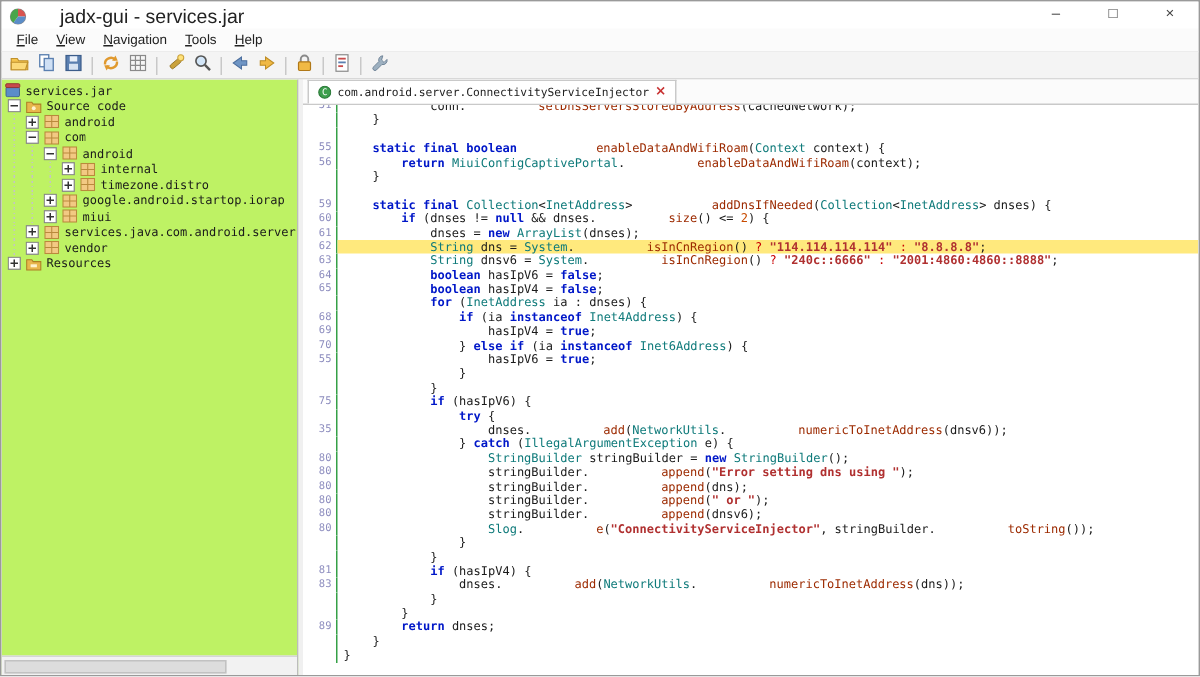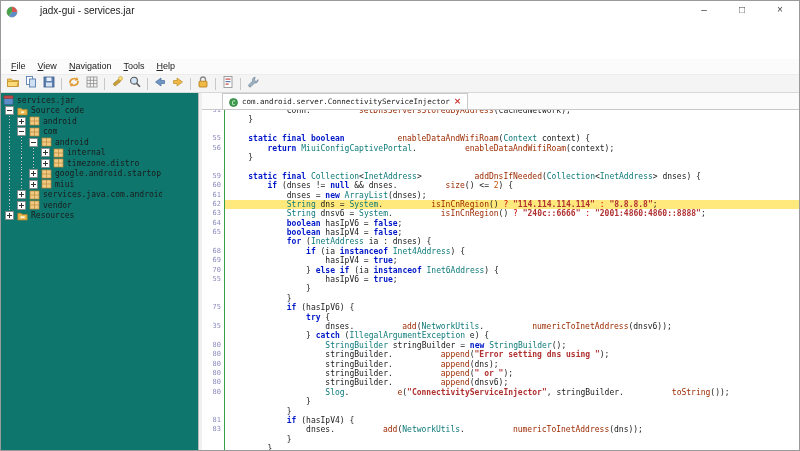--- a/index.html
+++ b/index.html
@@ -1,49 +1,49 @@
 <!DOCTYPE html>
 <html><head>
 <meta charset="utf-8">
 <style>
   html,body{margin:0;padding:0;background:#fff;}
   #window{position:relative;width:800px;height:451px;box-sizing:border-box;border:1px solid #9a9a9a;
           background:#fff;font-family:"Liberation Sans",sans-serif;display:flex;flex-direction:column;overflow:hidden;}
   
   .titlebar{height:18px;display:flex;align-items:center;padding-left:5px;background:#ffffff;flex:0 0 auto;}
   .titlebar .app-icon{width:12px;height:12px;margin-right:5px;flex:0 0 auto;}
-  .title-text{font-size:10px;color:#222;padding-left:17px;}
+  .title-text{font-size:13px;color:#222;padding-left:17px;}
   .win-controls{margin-left:auto;display:flex;height:18px;}
   .win-btn{width:38px;text-align:center;font-size:10px;color:#444;line-height:18px;cursor:default;}
   
-  .menubar{height:15px;display:flex;align-items:center;padding-left:4px;background:#fbfbfb;border-bottom:1px solid #ececec;flex:0 0 auto;margin-top:40px;}
+  .menubar{height:15px;display:flex;align-items:center;padding-left:4px;background:#fbfbfb;border-bottom:1px solid #ececec;flex:0 0 auto;}
   .menu-item{font-size:9px;color:#222;padding:0 6px;line-height:15px;}
   .menu-item u{text-decoration:underline;}
   
   .toolbar{height:17px;background:#f4f4f4;border-bottom:1px solid #d8d8d8;display:flex;align-items:center;padding-left:3px;flex:0 0 auto;}
   .tb-btn{width:18px;height:16px;display:flex;align-items:center;justify-content:center;background:transparent;border:none;padding:0;margin:0;}
   .tb-sep{width:1px;height:12px;background:#c8c8c8;margin:0 3px;}
   
   .main{flex:1;display:flex;overflow:hidden;}
-  .sidebar{width:197px;flex:0 0 auto;display:flex;flex-direction:row;overflow:hidden;background:#0f766e;border-right:1px solid #bcbcbc;gap:36px;}
+  .sidebar{width:197px;flex:0 0 auto;display:flex;flex-direction:column;overflow:hidden;background:#bef264;border-right:1px solid #bcbcbc;gap:36px;}
   .tree{flex:1;overflow:hidden;padding:2px 0 0 2px;}
   .tree-row{display:flex;align-items:center;height:10.5px;font:8px "DejaVu Sans Mono",monospace;color:#1a1a1a;white-space:pre;}
   .tree-row .sp{width:12px;height:10.5px;flex:0 0 auto;position:relative;}
   .tree-row .sp::after{content:"";position:absolute;left:6px;top:0;bottom:0;width:1px;
       background:repeating-linear-gradient(to bottom,#c4c4c4 0 1px,transparent 1px 3px);}
   .tree-row .handle{width:9px;height:9px;margin:0 3px 0 2px;flex:0 0 auto;}
   .tree-row .ticon{width:11px;height:10px;margin-right:3px;flex:0 0 auto;}
   .tree-label{overflow:hidden;}
   .hscroll{height:12px;flex:0 0 auto;background:#f2f2f2;border-top:1px solid #d5d5d5;position:relative;}
   .hthumb{position:absolute;left:2px;top:2px;width:146px;height:7px;background:#dddddd;border:1px solid #c2c2c2;}
   .splitter{width:3px;flex:0 0 auto;background:#f0f0f0;cursor:col-resize;}
   
   .editor{flex:1;display:flex;flex-direction:column;overflow:hidden;background:#fff;}
   .tabbar{height:16px;flex:0 0 auto;background:#fbfbfb;border-bottom:1px solid #c9c9c9;display:flex;align-items:flex-end;padding-left:3px;}
-  .tab{height:15px;display:flex;align-items:center;gap:4px;padding:0 6px;background:#fff;border:1px solid #c9c9c9;border-bottom:none;margin-left:17px;}
+  .tab{height:15px;display:flex;align-items:center;gap:4px;padding:0 6px;background:#fff;border:1px solid #c9c9c9;border-bottom:none;}
   .tab-title{font:7.5px "DejaVu Sans Mono",monospace;color:#222;}
   .tab-close{color:#c83232;font-weight:bold;font-size:9px;line-height:9px;font-family:"DejaVu Sans",sans-serif;}
   .code{flex:1;overflow:hidden;background:#fff;}
   .code-inner{margin-top:-4px;}
   .cl{display:flex;height:9.4px;line-height:9.4px;font:8px "DejaVu Sans Mono",monospace;white-space:pre;justify-content:space-between;}
   .cl .ln{width:19px;flex:0 0 auto;text-align:right;padding-right:3px;color:#8c8cbe;font-size:7px;background:#fff;
           border-right:1px solid #35a046;}
   .cl .ct{flex:1;padding-left:4px;color:#1a1a1a;}
   .cl.hl .ct{background:#ffe97d;}
   .tk-k{color:#0017c8;font-weight:bold;}

